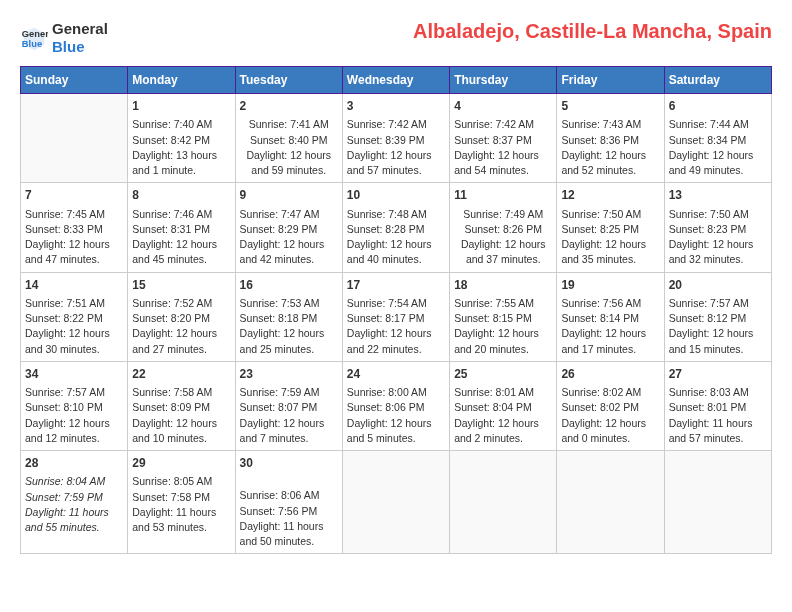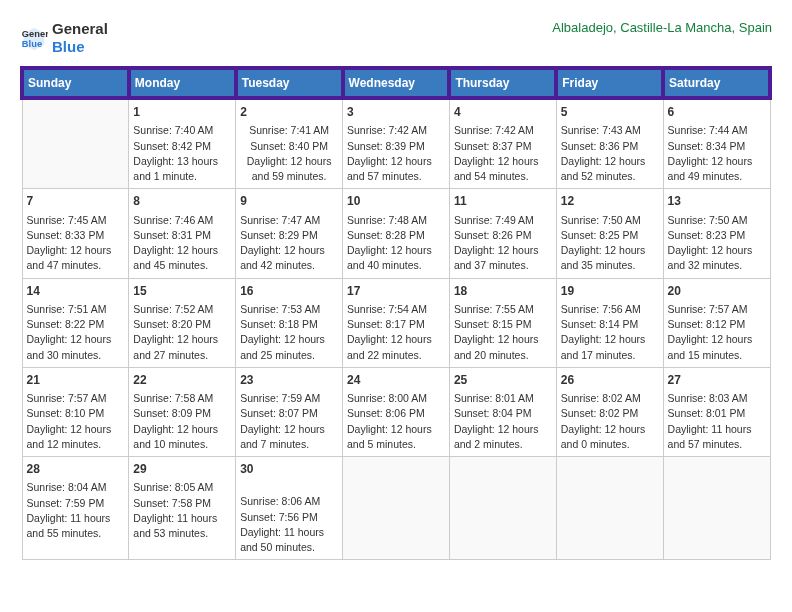--- a/index.html
+++ b/index.html
@@ -36,37 +36,37 @@
     }
     .title-block {
       text-align: right;
     }
     .title-block h1 {
       font-size: 32px;
       font-weight: normal;
       color: #333;
     }
     .title-block h2 {
-      font-size: 13px;
-      font-weight: normal;
-      color: #15803d;
+      font-size: 20px;
+      font-weight: bold;
+      color: #ef4444;
     }
     table {
       width: 100%;
       border-collapse: collapse;
       font-size: 11px;
     }
     thead tr th {
       background: #3a7abf;
       color: #fff;
       padding: 6px 4px;
       text-align: left;
       font-size: 12px;
       font-weight: bold;
-      border: 4px solid #4c1d95;
+      border: 1px solid #4c1d95;
     }
     tbody tr td {
       border: 1px solid #ccc;
       padding: 4px 4px;
       vertical-align: top;
       width: calc(100% / 7);
       min-height: 80px;
       color: #333;
       line-height: 1.45;
     }
@@ -183,21 +183,21 @@
         </td>
         <td>
           <div class="day-num">10</div>
           <div class="day-info" style="white-space: pre-line;">Sunrise: 7:48 AM
 Sunset: 8:28 PM
 Daylight: 12 hours
 and 40 minutes.</div>
         </td>
         <td>
           <div class="day-num">11</div>
-          <div class="day-info" style="white-space: pre-line;">Sunrise: 7:49 AM
+          <div class="day-info" style="white-space: pre-line; text-align: center;">Sunrise: 7:49 AM
 Sunset: 8:26 PM
 Daylight: 12 hours
 and 37 minutes.</div>
         </td>
         <td>
           <div class="day-num">12</div>
           <div class="day-info" style="white-space: pre-line;">Sunrise: 7:50 AM
 Sunset: 8:25 PM
 Daylight: 12 hours
 and 35 minutes.</div>
@@ -256,21 +256,21 @@
         <td>
           <div class="day-num">20</div>
           <div class="day-info" style="white-space: pre-line;">Sunrise: 7:57 AM
 Sunset: 8:12 PM
 Daylight: 12 hours
 and 15 minutes.</div>
         </td>
       </tr>
       <tr>
         <td>
-          <div class="day-num">21</div>
+          <div class="day-num">34</div>
           <div class="day-info" style="white-space: pre-line;">Sunrise: 7:57 AM
 Sunset: 8:10 PM
 Daylight: 12 hours
 and 12 minutes.</div>
         </td>
         <td>
           <div class="day-num">22</div>
           <div class="day-info" style="white-space: pre-line;">Sunrise: 7:58 AM
 Sunset: 8:09 PM
 Daylight: 12 hours
@@ -308,21 +308,21 @@
           <div class="day-num">27</div>
           <div class="day-info" style="white-space: pre-line;">Sunrise: 8:03 AM
 Sunset: 8:01 PM
 Daylight: 11 hours
 and 57 minutes.</div>
         </td>
       </tr>
       <tr>
         <td>
           <div class="day-num">28</div>
-          <div class="day-info" style="white-space: pre-line;">Sunrise: 8:04 AM
+          <div class="day-info" style="white-space: pre-line; font-style: italic;">Sunrise: 8:04 AM
 Sunset: 7:59 PM
 Daylight: 11 hours
 and 55 minutes.</div>
         </td>
         <td>
           <div class="day-num">29</div>
           <div class="day-info" style="white-space: pre-line;">Sunrise: 8:05 AM
 Sunset: 7:58 PM
 Daylight: 11 hours
 and 53 minutes.</div>

